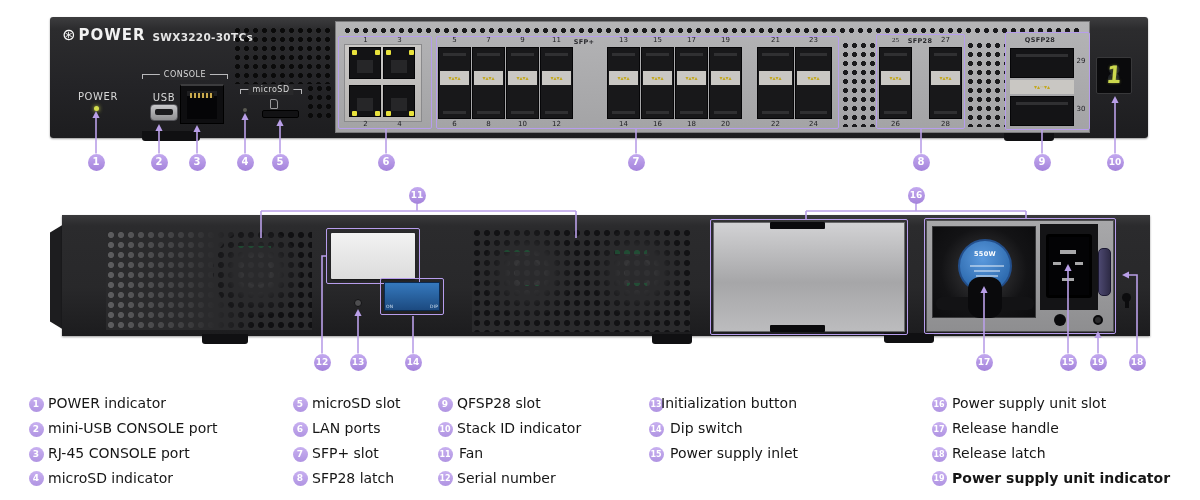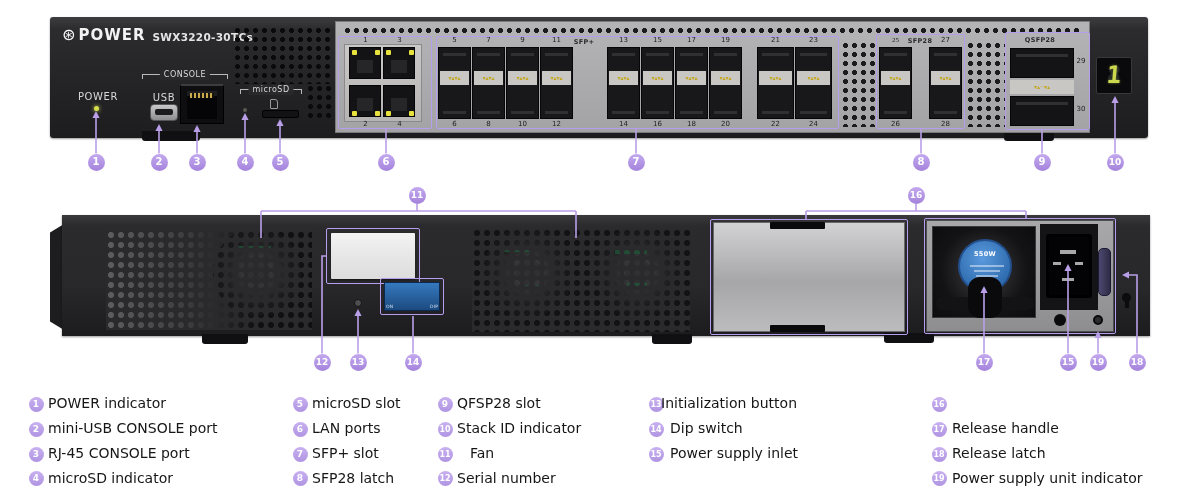--- a/index.html
+++ b/index.html
@@ -467,30 +467,31 @@
       <span class="ltext" style="left: 312px; top: 420px;">LAN ports</span>
       <div class="lbadge" style="left: 292.5px; top: 446.5px;">7</div>
       <span class="ltext" style="left: 312px; top: 445px;">SFP+ slot</span>
       <div class="lbadge" style="left: 292.5px; top: 471px;">8</div>
       <span class="ltext" style="left: 312px; top: 469.5px;">SFP28 latch</span>
       <div class="lbadge" style="left: 437.5px; top: 396.5px;">9</div>
       <span class="ltext" style="left: 457px; top: 395px;">QFSP28 slot</span>
       <div class="lbadge" style="left: 437.5px; top: 421.5px; font-size: 8px;">10</div>
       <span class="ltext" style="left: 457px; top: 420px;">Stack ID indicator</span>
       <div class="lbadge" style="left: 437.5px; top: 446.5px; font-size: 8px;">11</div>
-      <span class="ltext" style="left: 470px; top: 445px;">Fan</span>
+      <span class="ltext" style="left: 459px; top: 445px;">Fan</span>
       <div class="lbadge" style="left: 437.5px; top: 471px; font-size: 8px;">12</div>
       <span class="ltext" style="left: 457px; top: 469.5px;">Serial number</span>
       <div class="lbadge" style="left: 648.5px; top: 396.5px; font-size: 8px;">13</div>
       <span class="ltext" style="left: 661px; top: 395px;">Initialization button</span>
       <div class="lbadge" style="left: 648.5px; top: 421.5px; font-size: 8px;">14</div>
       <span class="ltext" style="left: 670px; top: 420px;">Dip switch</span>
       <div class="lbadge" style="left: 648.5px; top: 446.5px; font-size: 8px;">15</div>
       <span class="ltext" style="left: 670px; top: 445px;">Power supply inlet</span>
       <div class="lbadge" style="left: 931.5px; top: 396.5px; font-size: 8px;">16</div>
+      <span class="ltext" style="left: 952px; top: 395px;">Power supply unit slot</span>
       <div class="lbadge" style="left: 931.5px; top: 421.5px; font-size: 8px;">17</div>
       <span class="ltext" style="left: 952px; top: 420px;">Release handle</span>
       <div class="lbadge" style="left: 931.5px; top: 446.5px; font-size: 8px;">18</div>
       <span class="ltext" style="left: 952px; top: 445px;">Release latch</span>
       <div class="lbadge" style="left: 931.5px; top: 471px; font-size: 8px;">19</div>
-      <span class="ltext" style="left: 952px; top: 469.5px;">Power supply unit indicator</span>
+      <span class="ltext" style="left: 952px; top: 469.5px; font-weight: bold;">Power supply unit indicator</span>
     </div>
 </div>
 
 </body></html>

